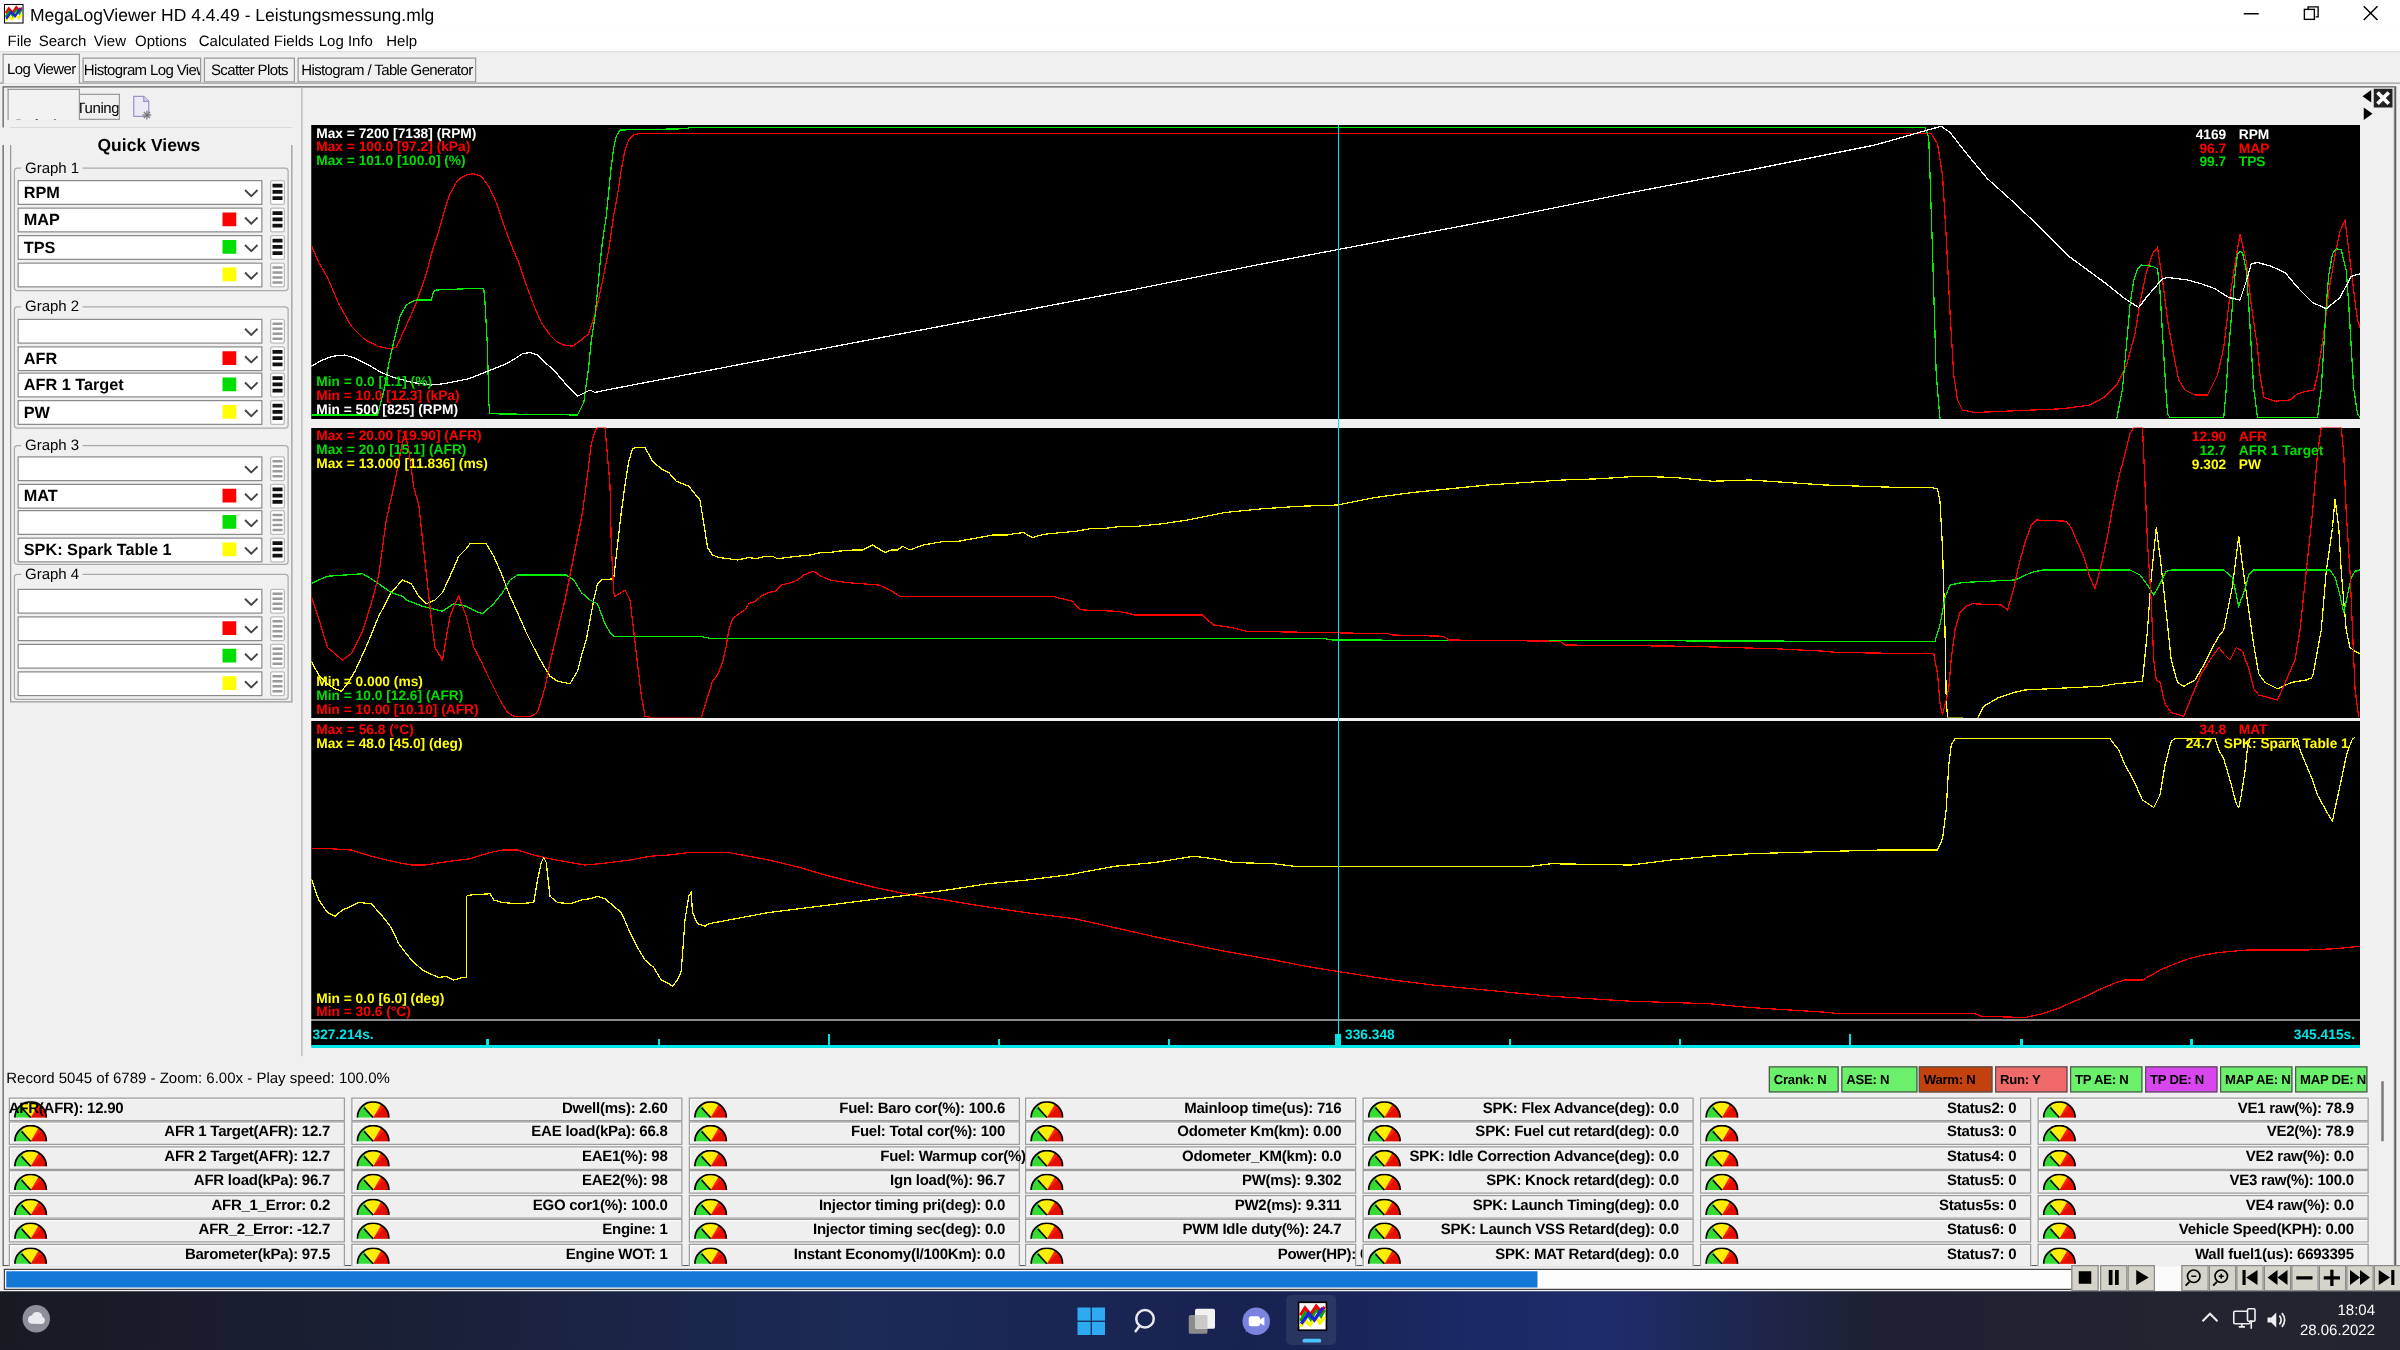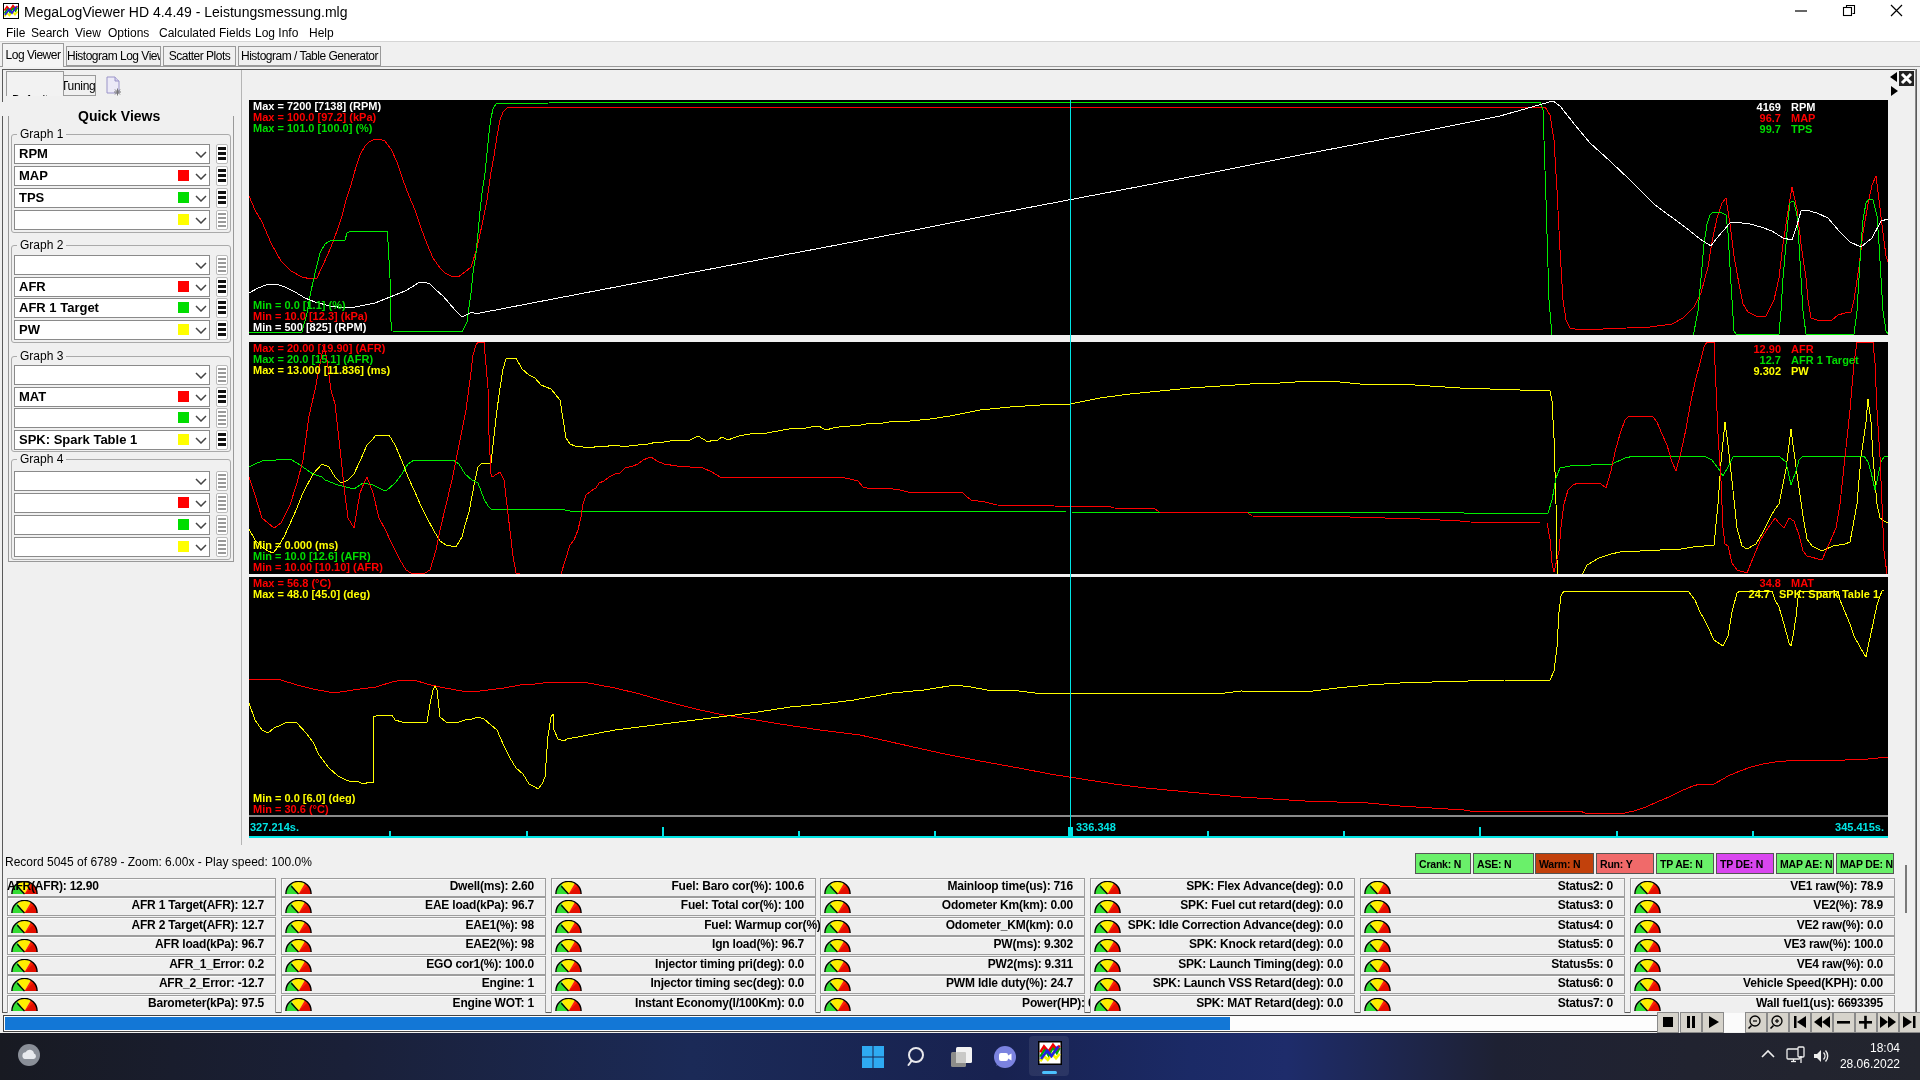--- a/index.html
+++ b/index.html
@@ -382,21 +382,21 @@
 <div class="ctext" style="left:7px;top:996px;width:257px;text-align:right">Barometer(kPa): 97.5</div>
 <div class="cell" style="left:281px;top:878px;width:265px;height:19px"></div>
 <svg class="abs" style="left:285px;top:881px" width="27" height="14" viewBox="0 0 27 14">
     <use href="#gauge"></use>
   </svg>
 <div class="ctext" style="left:281px;top:879px;width:253px;text-align:right">Dwell(ms): 2.60</div>
 <div class="cell" style="left:281px;top:897px;width:265px;height:19px"></div>
 <svg class="abs" style="left:285px;top:900px" width="27" height="14" viewBox="0 0 27 14">
     <use href="#gauge"></use>
   </svg>
-<div class="ctext" style="left:281px;top:898px;width:253px;text-align:right">EAE load(kPa): 96.7</div>
+<div class="ctext" style="left:281px;top:898px;width:253px;text-align:right">EAE load(kPa): 66.8</div>
 <div class="cell" style="left:281px;top:917px;width:265px;height:19px"></div>
 <svg class="abs" style="left:285px;top:920px" width="27" height="14" viewBox="0 0 27 14">
     <use href="#gauge"></use>
   </svg>
 <div class="ctext" style="left:281px;top:918px;width:253px;text-align:right">EAE1(%): 98</div>
 <div class="cell" style="left:281px;top:936px;width:265px;height:19px"></div>
 <svg class="abs" style="left:285px;top:939px" width="27" height="14" viewBox="0 0 27 14">
     <use href="#gauge"></use>
   </svg>
 <div class="ctext" style="left:281px;top:937px;width:253px;text-align:right">EAE2(%): 98</div>

